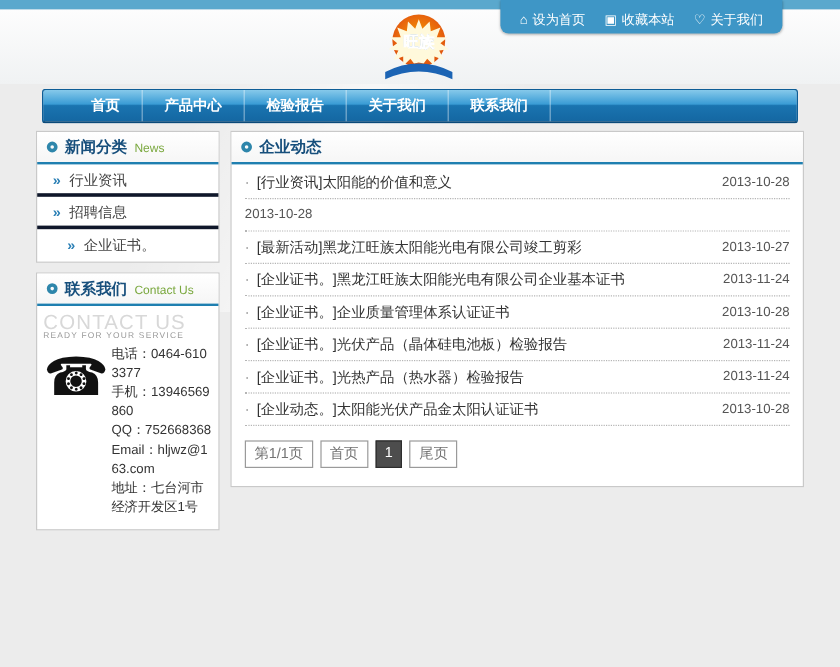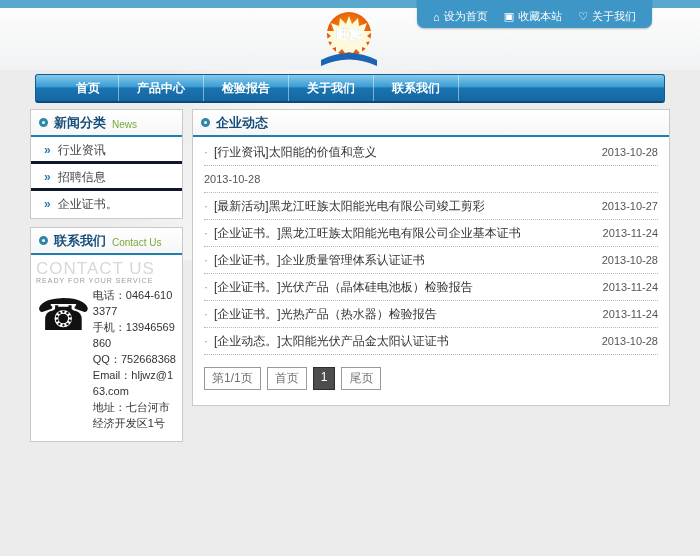--- a/index.html
+++ b/index.html
@@ -47,21 +47,21 @@
     height:27px; display:flex; align-items:center; gap:6px; padding:0 8px;
     background:linear-gradient(180deg,#ffffff,#f6f6f6);
     border-bottom:2px solid #1f7fb0;
   }
   .ring-icon { width:9px; height:9px; border:3px solid #2e86ab; border-radius:50%; flex:0 0 auto; }
   .box-title { font-size:13px; font-weight:bold; color:#174f7c; }
   .box-subtitle { font-size:10px; color:#7aa83e; padding-top:3px; }
 
   .sidebar { width:153px; flex:0 0 auto; }
   .side-menu li { list-style:none; height:27px; line-height:27px; padding-left:13px; font-size:12px; color:#444; border-bottom:3px solid #0f172a; cursor:pointer; }
-  .side-menu li:last-child { border-bottom:none; }
+  .side-menu li:last-child { border-bottom:none;margin-left:12px; }
   .side-menu .arrow { color:#2a7fb5; font-weight:bold; margin-right:7px; }
   .contact-box { margin-top:8px; }
   .contact-body { padding:5px 5px 10px 5px; }
   .watermark-title { font-size:17px; color:#d8d8d8; letter-spacing:1px; line-height:17px; }
   .watermark-sub { font-size:7px; color:#9a9a9a; letter-spacing:1px; margin-bottom:3px; }
   .contact-flex { display:flex; }
   .phone-icon { font-size:44px; line-height:56px; color:#111; flex:0 0 auto; margin-right:2px; }
   .contact-details { font-size:11px; color:#333; line-height:16px; word-break:break-all; }
 
   .main-box { flex:1; }

